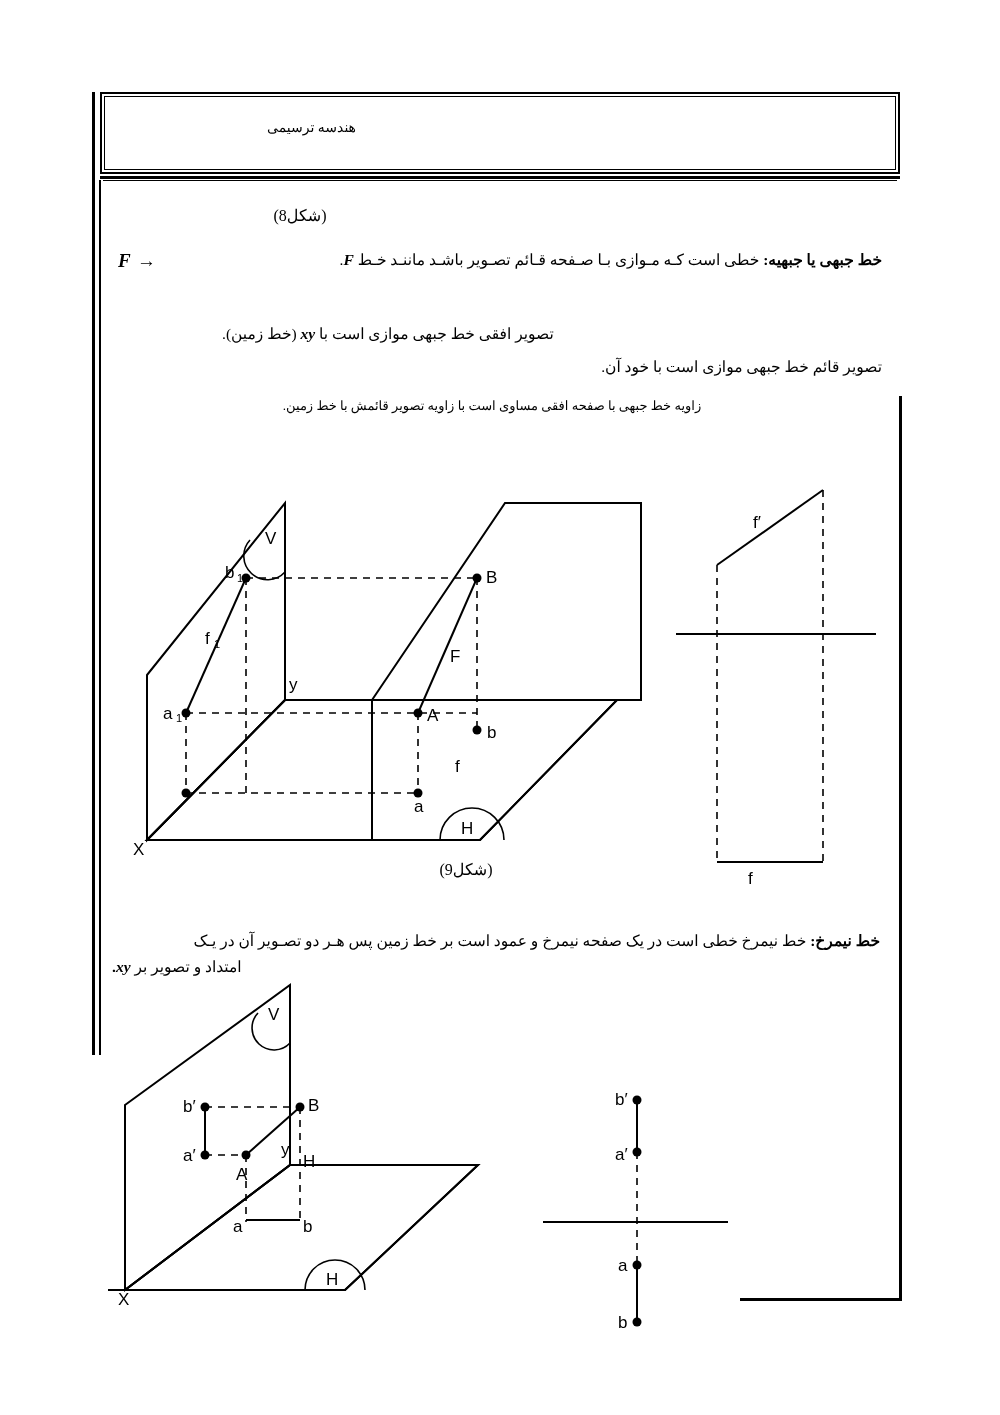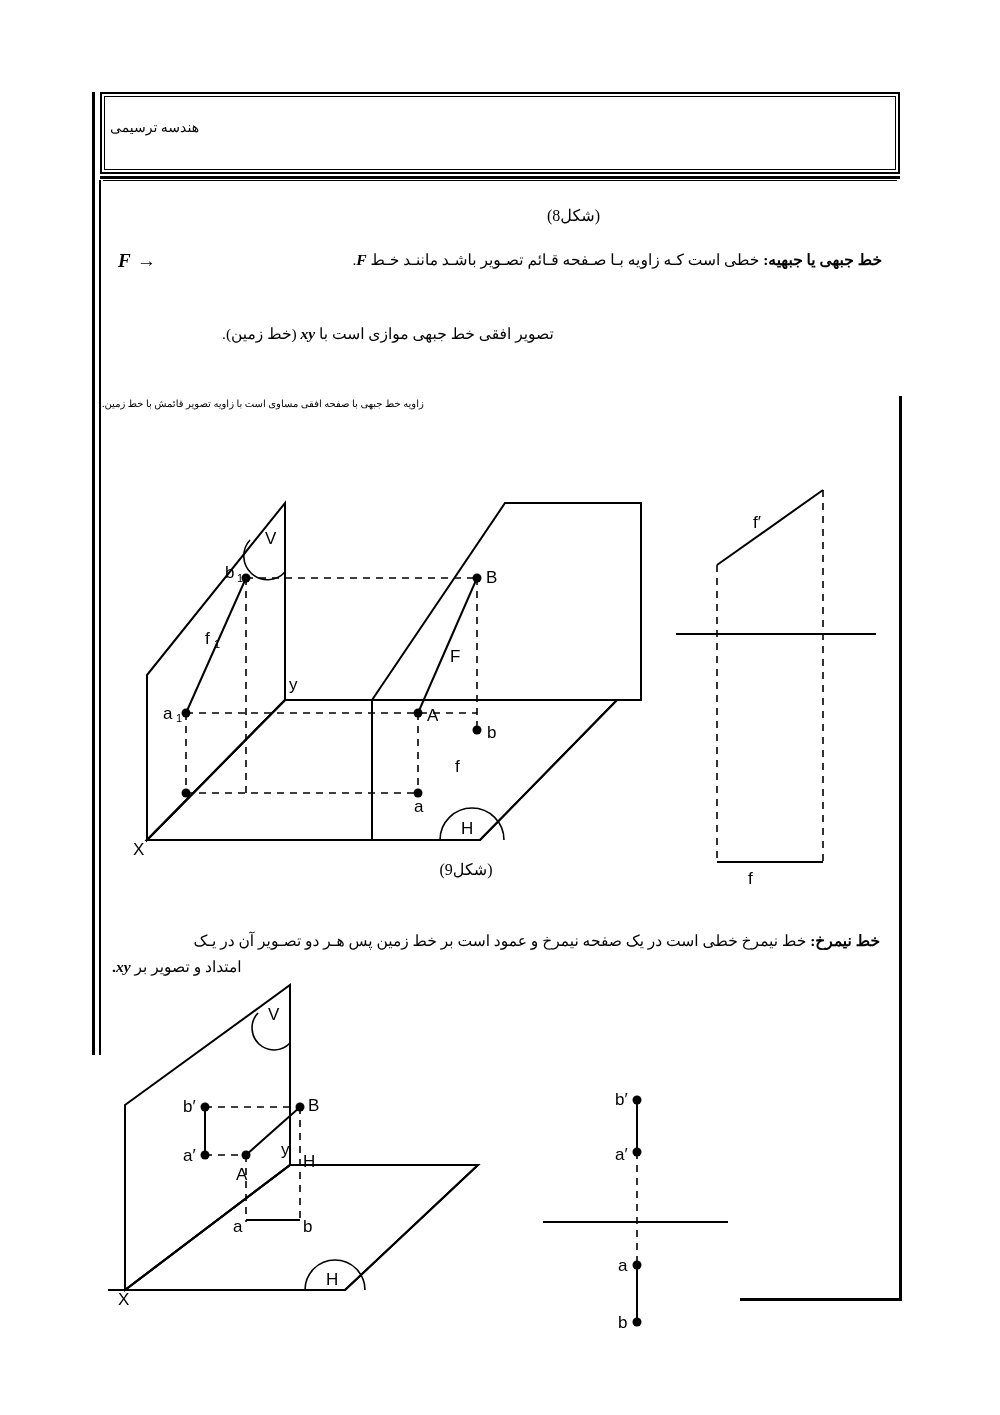--- a/index.html
+++ b/index.html
@@ -12,37 +12,37 @@
   
   .hdr-outer{
     position:absolute;left:100px;top:92px;width:800px;height:82px;
     border:2px solid #000;box-sizing:border-box;
   }
   .hdr-inner{
     position:absolute;left:104px;top:96px;width:792px;height:74px;
     border:1px solid #000;box-sizing:border-box;background:#fff;
   }
   .hdr-title{
-    position:absolute;left:110px;top:118px;width:260px;
-    text-align:left;direction:rtl;font-size:14px;line-height:1.4;
+    position:absolute;left:96px;top:118px;width:260px;
+    text-align:right;direction:rtl;font-size:14px;line-height:1.4;
   }
   .hdr-rule{
     position:absolute;left:100px;top:176px;width:800px;height:3px;background:#000;
   }
   .hdr-rule2{
     position:absolute;left:103px;top:180px;width:794px;height:1px;background:#000;
   }
 
   
   .rule-left-a{position:absolute;left:92px;top:92px;width:3px;height:963px;background:#000;}
   .rule-left-b{position:absolute;left:99px;top:180px;width:2px;height:875px;background:#000;}
   .rule-right{position:absolute;left:899px;top:396px;width:3px;height:905px;background:#000;}
   .corner-h{position:absolute;left:740px;top:1298px;width:162px;height:3px;background:#000;}
   .caption8{
-    position:absolute;left:0;top:206px;width:600px;
+    position:absolute;left:0;top:206px;width:600px;text-align:center;
     font-size:16px;direction:rtl;
   }
   .para-main{
     position:absolute;right:118px;top:248px;width:640px;
     direction:rtl;text-align:justify;font-size:15.5px;line-height:1.5;
   }
   .bold{font-weight:bold;}
   .lat{font-style:italic;font-weight:bold;font-family:"Liberation Serif",serif;}
   .f-arrow{
     position:absolute;left:118px;top:250px;font-style:italic;font-weight:bold;
@@ -52,21 +52,21 @@
     position:absolute;left:0;top:290px;width:880px;text-align:center;
     font-style:italic;font-weight:bold;font-size:17px;
   }
   .line-r1{
     position:absolute;right:118px;top:325px;width:660px;direction:rtl;text-align:left;font-size:15.5px;
   }
   .line-r2{
     position:absolute;right:118px;top:358px;width:660px;direction:rtl;text-align:right;font-size:15.5px;
   }
   .line-r3{
-    position:absolute;right:118px;top:398px;width:780px;direction:rtl;text-align:left;font-size:10px;margin-left:48px;
+    position:absolute;right:118px;top:398px;width:780px;direction:rtl;text-align:center;font-size:13px;margin-left:48px;
   }
   .caption9{
     position:absolute;left:356px;top:860px;width:220px;text-align:center;font-size:16px;direction:rtl;
   }
   .para2{
     position:absolute;right:120px;top:928px;width:768px;
     direction:rtl;text-align:justify;font-size:15.5px;line-height:1.7;margin-left:26px;
   }
   .para2 .l2{display:block;text-align:left;direction:rtl;}
 
@@ -92,28 +92,29 @@
   <div class="rule-left-a"></div>
   <div class="rule-left-b"></div>
   <div class="rule-right"></div>
   <div class="corner-h"></div>
 
   <div class="caption8">(شکل8)</div>
 
   <div class="f-arrow">F →</div>
 
   <div class="para-main">
-    <span class="bold">خط جبهی یا جبهیه:</span><span> خطی است کـه زاویه بـا صـفحه قـائم تصـویر باشـد ماننـد خـط </span><span class="lat">F</span><span>.</span>
+    <span class="bold">خط جبهی یا جبهیه:</span><span> خطی است کـه مـوازی بـا صـفحه قـائم تصـویر باشـد ماننـد خـط </span><span class="lat">F</span><span>.</span>
   </div>
 
 
   <div class="line-r1">
     <span>تصویر افقی خط جبهی موازی است با </span><span class="lat">xy</span><span> (خط زمین).</span>
   </div>
 
+  <div class="line-r2">تصویر قائم خط جبهی موازی است با خود آن.</div>
 
   <div class="line-r3">زاویه خط جبهی با صفحه افقی مساوی است با زاویه تصویر قائمش با خط زمین.</div>
 
   <svg width="1000" height="1415">
 
     <path class="stroke" d="M 147 505 L 288 505 L 288 840 L 147 840 Z" transform="translate(0,0)" style="display:none"></path>
 
     <polygon class="stroke" points="147,675 285,503 285,700 147,840"></polygon>
 
     <line class="stroke" x1="285" y1="503" x2="285" y2="700"></line>

